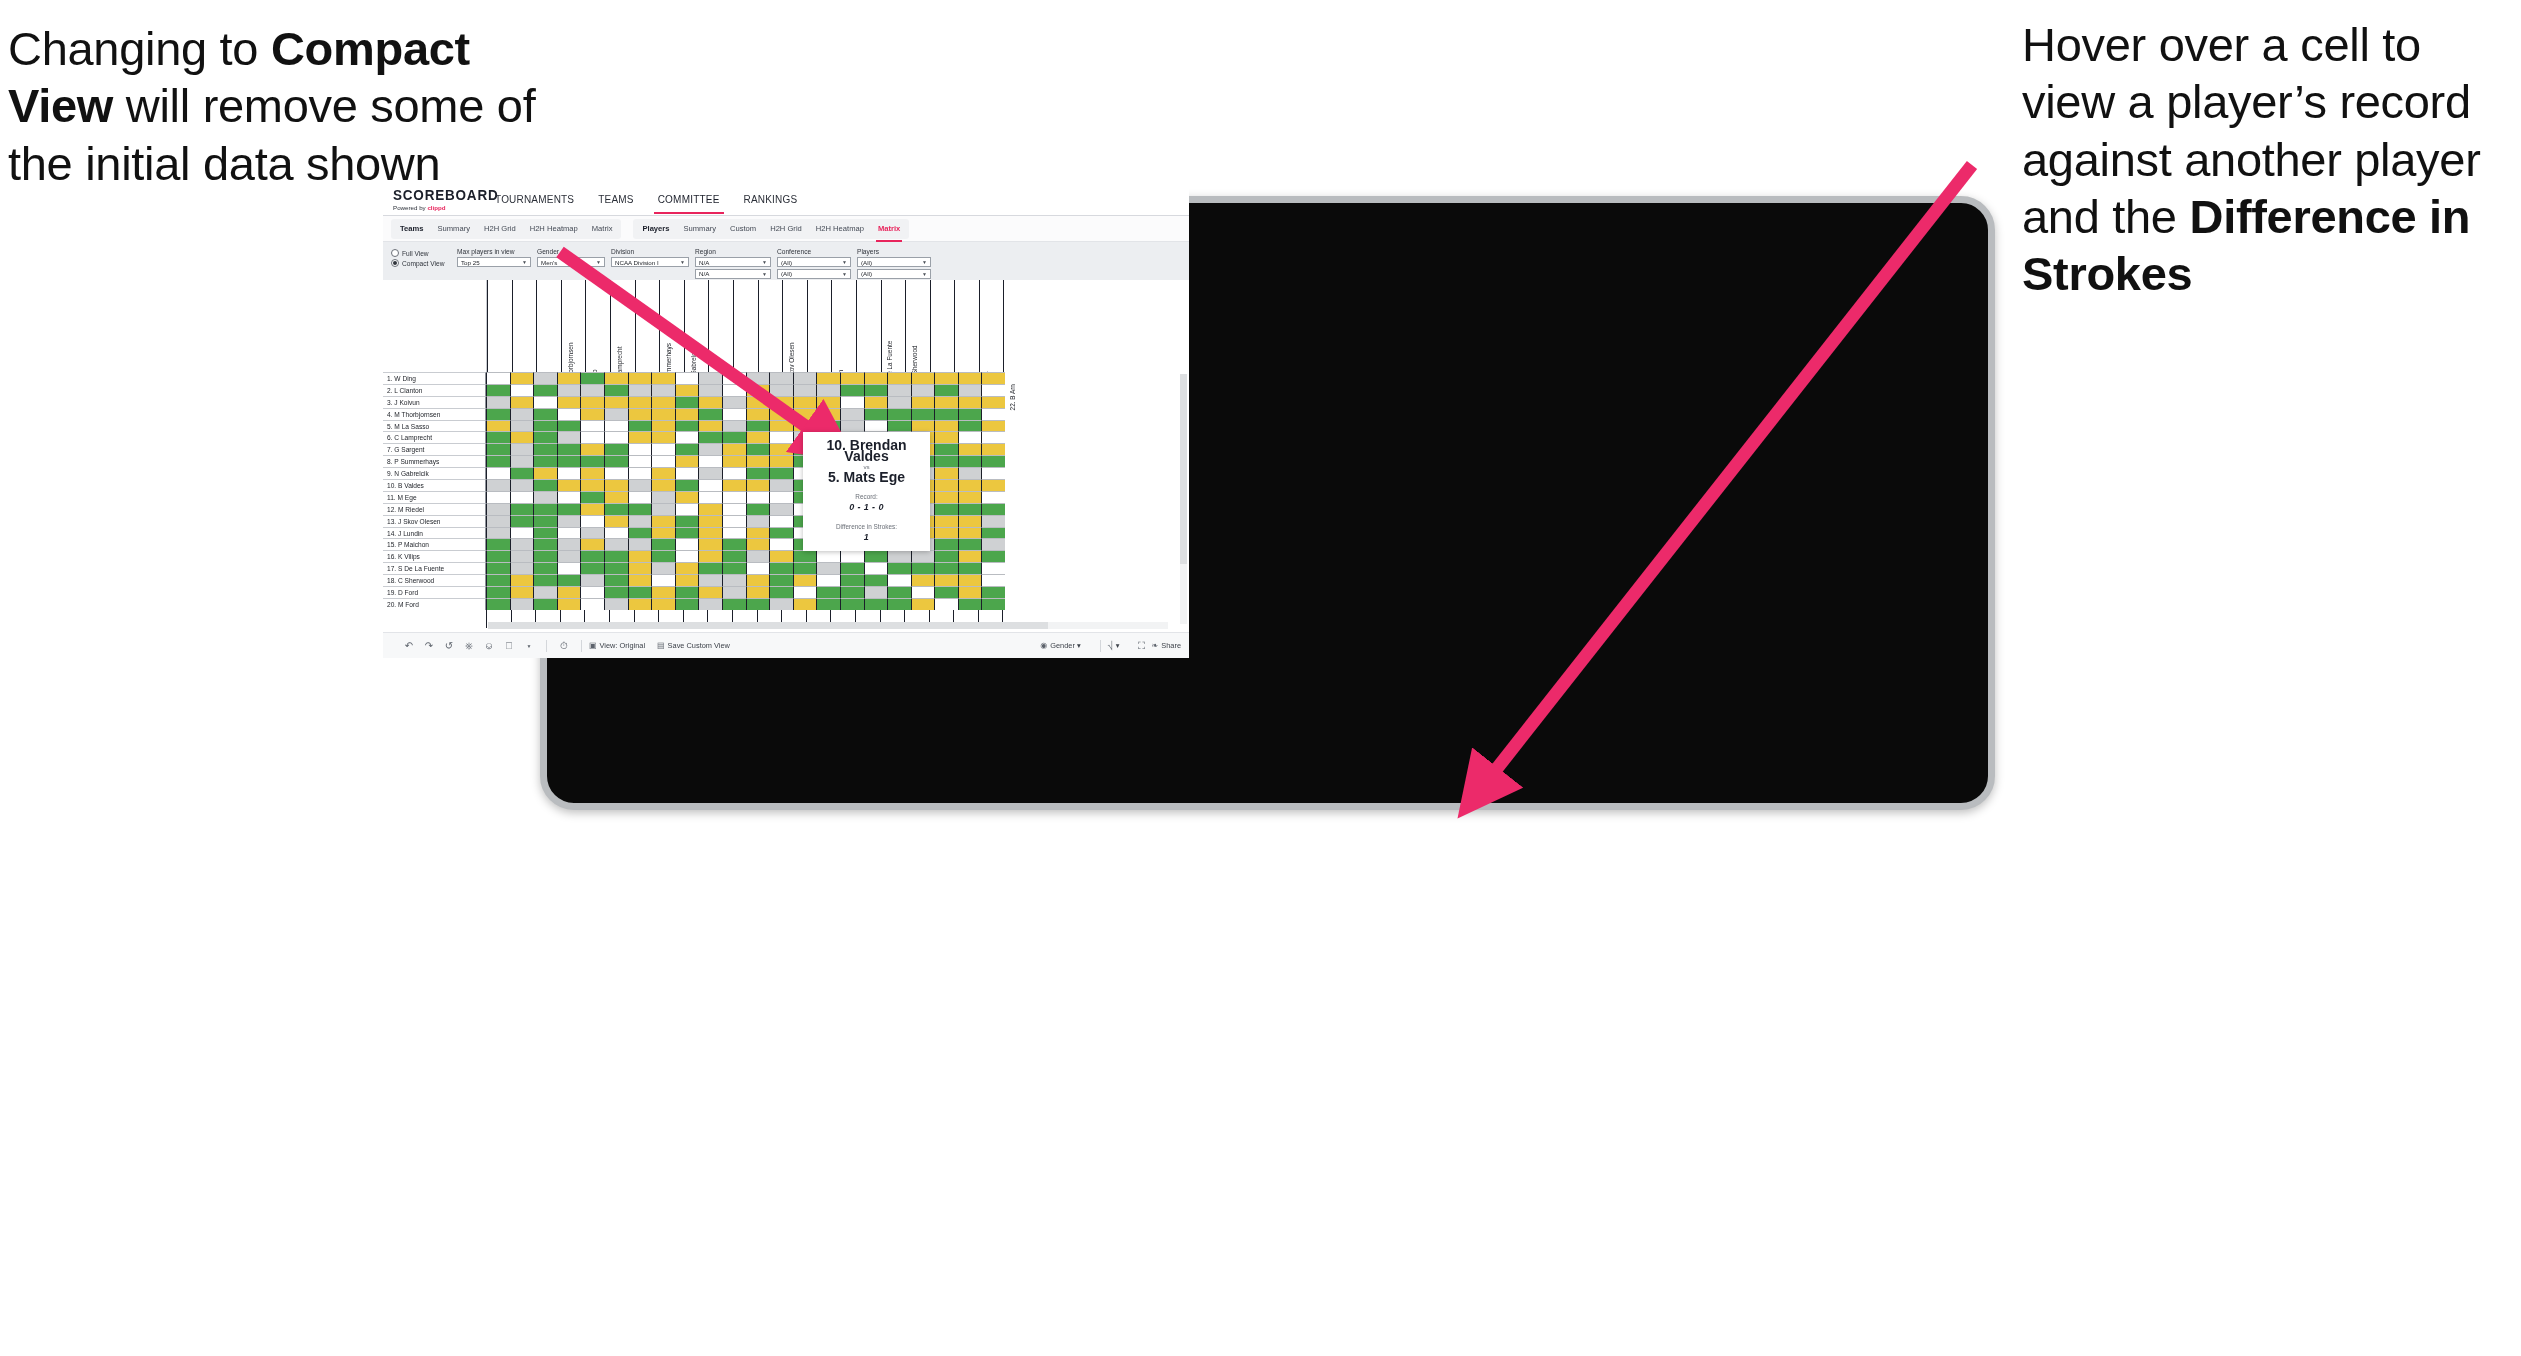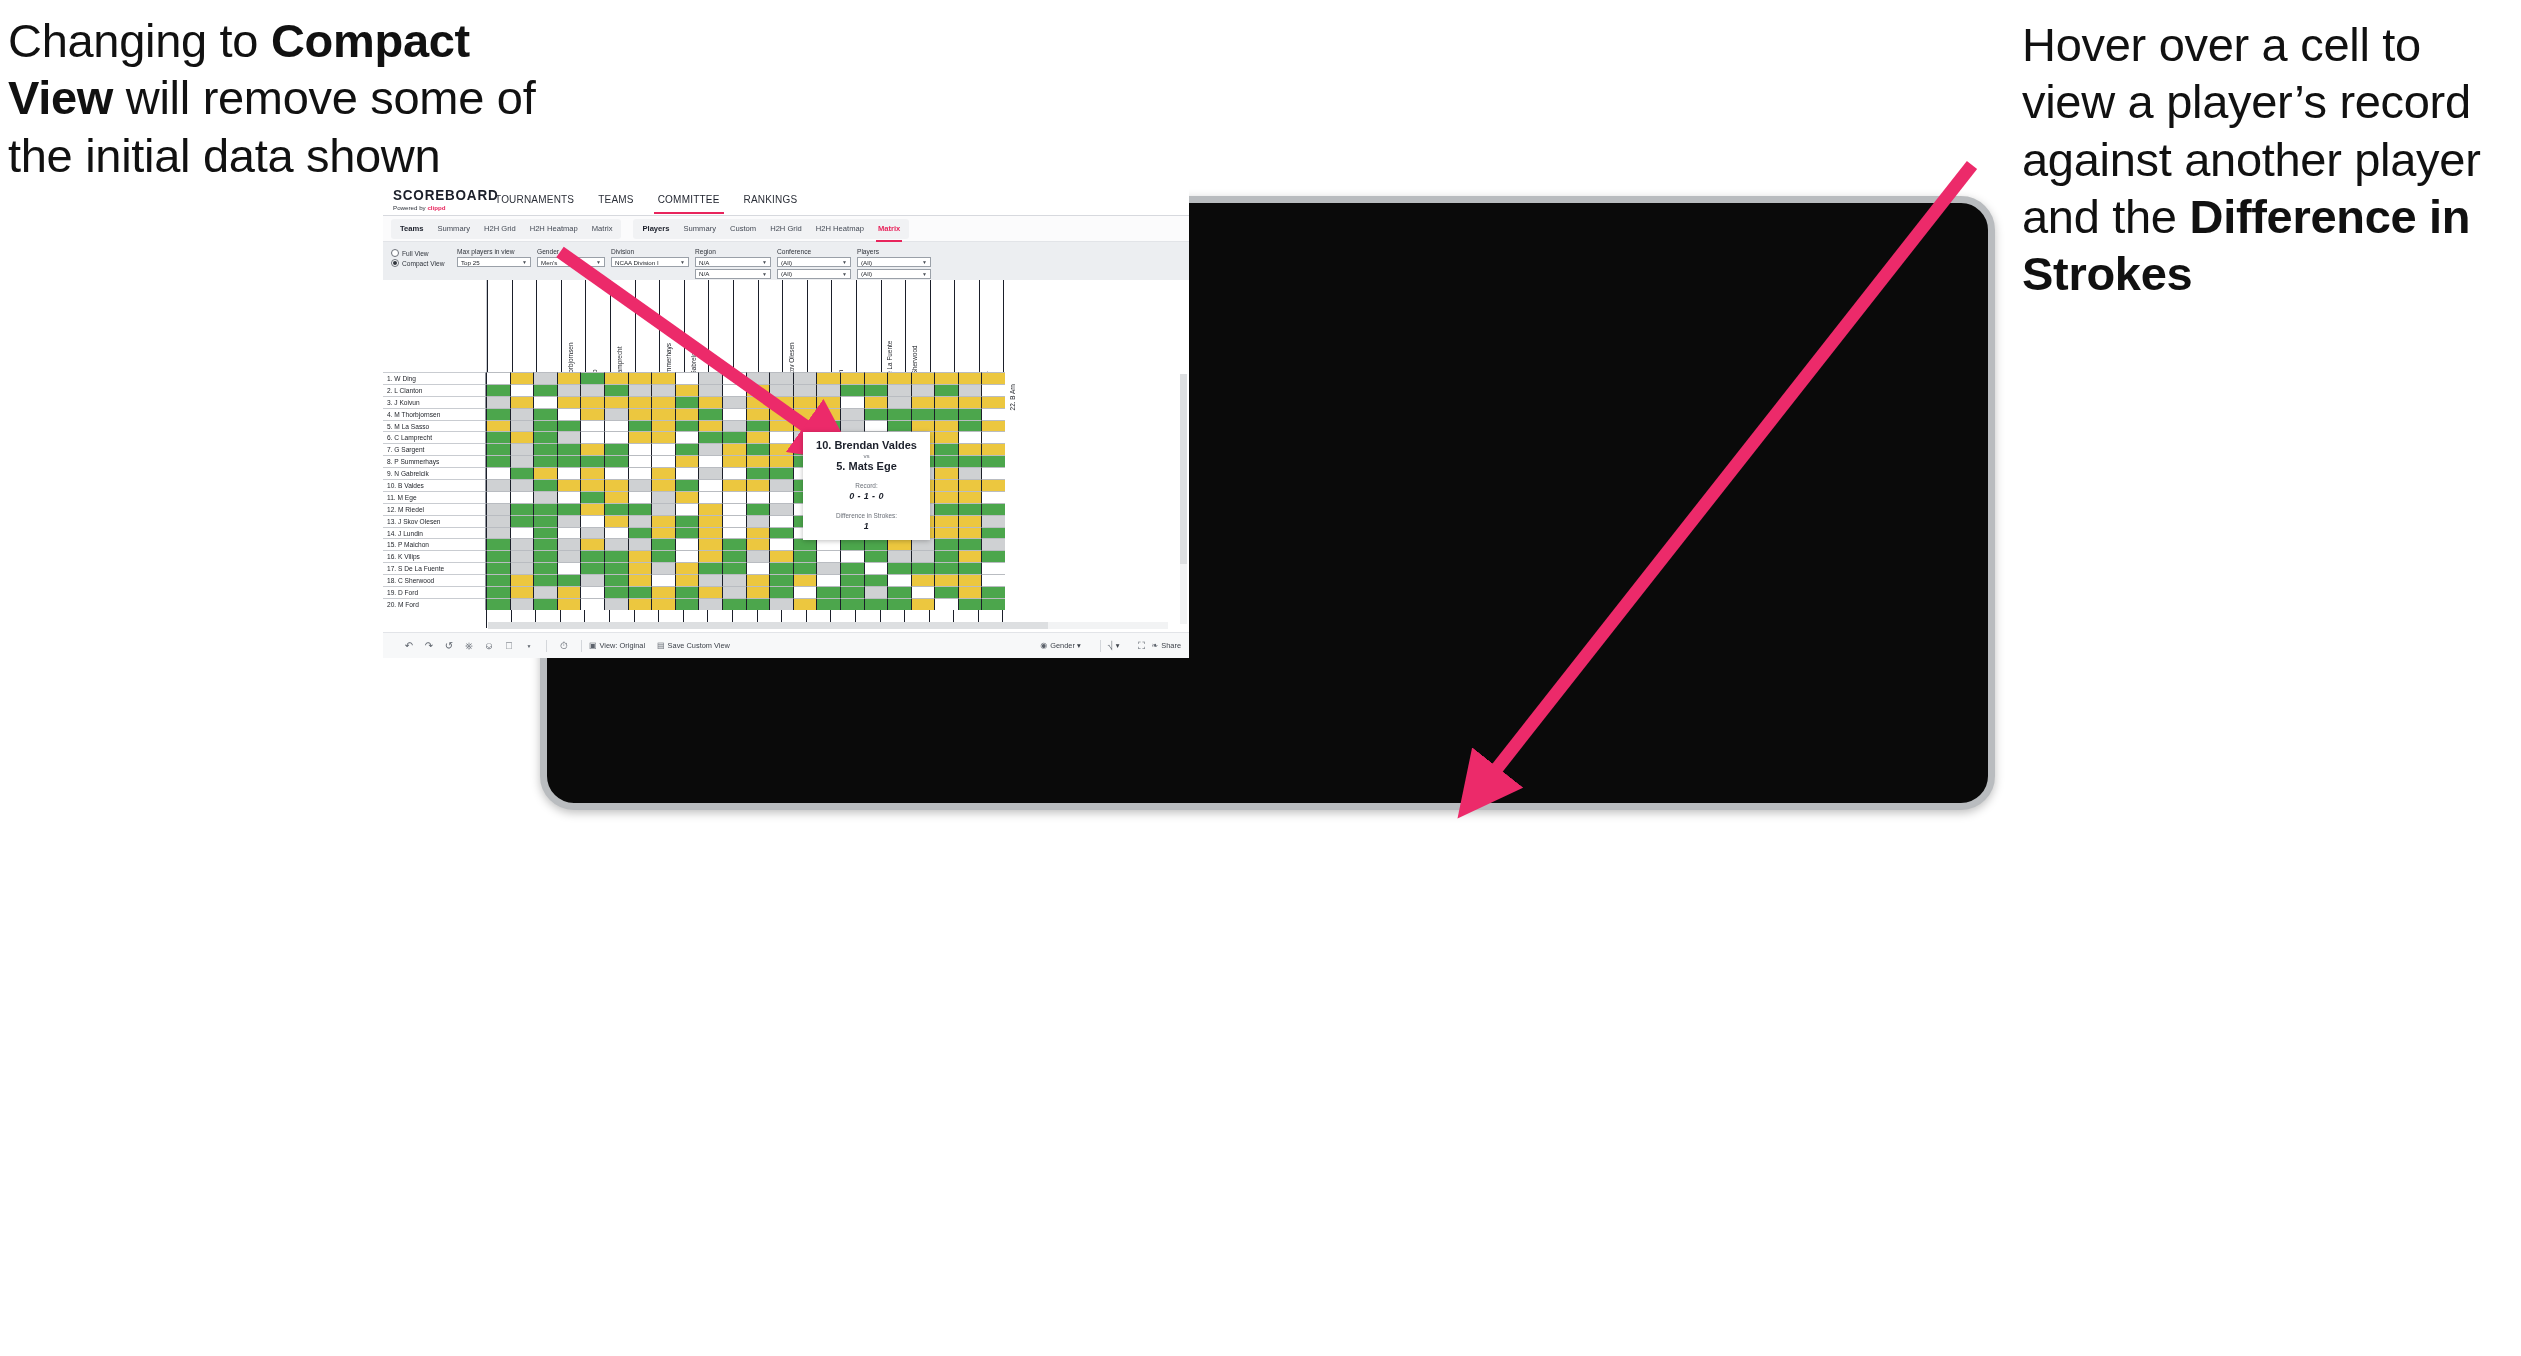--- a/index.html
+++ b/index.html
@@ -3,21 +3,21 @@
 <meta charset="utf-8">
 <style>
   html,body{margin:0;padding:0;}
   body{
     width:2521px;height:1356px;background:#ffffff;
     font-family:"Liberation Sans", sans-serif;
     overflow:hidden;position:relative;
   }
   
   .anno{position:absolute;color:#111111;font-size:47px;line-height:1.22;letter-spacing:-.3px;}
-  #anno-left{left:8px;top:12px;width:560px;}
+  #anno-left{left:8px;top:20px;width:560px;}
   #anno-right{left:2022px;top:16px;width:500px;}
   .anno b{font-weight:bold;}
 
   
   #tablet{
     position:absolute;left:540px;top:196px;width:1455px;height:614px;
     background:#0a0a0a;border-radius:34px;
     border:7px solid #b9bcbf;
     box-shadow:0 3px 10px rgba(0,0,0,.25);
     box-sizing:border-box;
@@ -103,21 +103,21 @@
 
   
   #hscroll{position:absolute;left:105px;bottom:3px;height:7px;width:680px;background:#f2f3f4;}
   #hthumb{position:absolute;left:0;top:0;height:7px;width:560px;background:#dddfe1;}
   #vscroll{position:absolute;right:2px;top:94px;width:7px;height:250px;background:#f2f3f4;}
   #vthumb{position:absolute;left:0;top:0;width:7px;height:190px;background:#dddfe1;}
 
   
   #tooltip{position:absolute;left:420px;top:152px;width:115px;background:#fff;
            box-shadow:0 1px 5px rgba(0,0,0,.26);padding:8px 6px 8px 6px;text-align:center;z-index:5;}
-  #tooltip .p1,#tooltip .p2{font-size:11px;font-weight:bold;color:#1b1f2a;line-height:11px;}
+  #tooltip .p1,#tooltip .p2{font-size:14px;font-weight:bold;color:#1b1f2a;line-height:11px;}
   #tooltip .vs{font-size:6.2px;color:#6a6f77;line-height:10px;}
   #tooltip .lbl{font-size:6.4px;color:#6a6f77;margin-top:9px;line-height:9px;}
   #tooltip .val{font-size:9px;font-weight:bold;color:#1b1f2a;line-height:12px;letter-spacing:.4px;font-style:italic;}
 
   
   #bottombar{position:absolute;left:0;bottom:0;width:100%;height:26px;background:#f7f8f9;
              border-top:1px solid #e2e4e8;display:flex;align-items:center;padding-left:16px;box-sizing:border-box;}
   .tb-ico{width:20px;height:16px;display:flex;align-items:center;justify-content:center;color:#5c626b;font-size:10px;}
   .tb-sep{width:1px;height:12px;background:#d4d7db;margin:0 7px;}
   .tb-item{display:flex;align-items:center;font-size:7.4px;color:#3d424a;margin-right:12px;}

